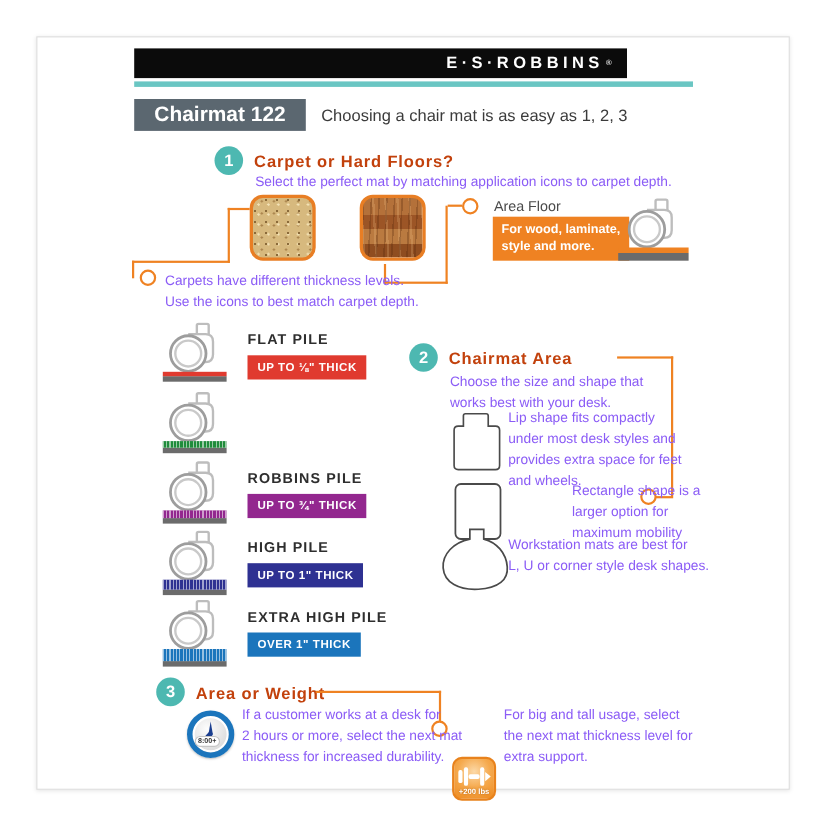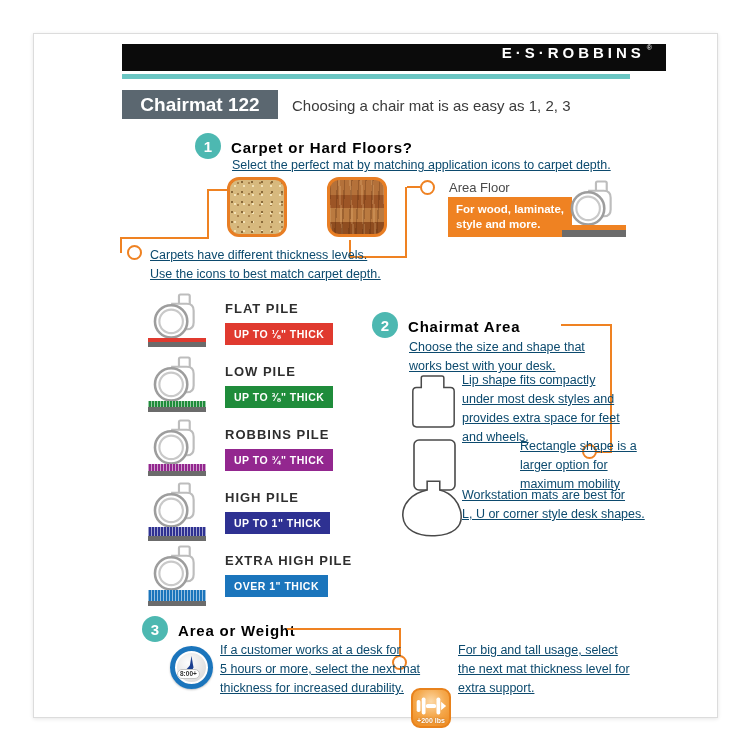--- a/index.html
+++ b/index.html
@@ -1,31 +1,31 @@
 <!DOCTYPE html>
 <html><head>
 <meta charset="utf-8">
 <style>
   html,body{margin:0;padding:0;background:#fff;}
   body{width:750px;height:750px;position:relative;font-family:"Liberation Sans",sans-serif;-webkit-font-smoothing:antialiased;}
   .card{position:absolute;left:33px;top:33px;width:683px;height:683px;background:#fff;border:1px solid #dcdcdc;box-shadow:0 1px 4px rgba(0,0,0,.10);}
   .abs{position:absolute;}
 
   
-  .brandbar{left:122px;top:44px;width:544px;height:27px;background:#0b0b0b;display:flex;justify-content:flex-end;padding-right:14px;box-sizing:border-box;}
+  .brandbar{left:122px;top:44px;width:448px;height:27px;background:#0b0b0b;display:flex;align-items:center;justify-content:flex-end;padding-right:14px;box-sizing:border-box;}
   .brandbar .logo{color:#fff;font-weight:bold;font-size:15px;letter-spacing:4px;}
   .brandbar sup{color:#fff;font-size:7px;margin-left:2px;}
   .tealbar{left:122px;top:74px;width:508px;height:5px;background:#6ac6c3;}
   .titlebox{left:122px;top:90px;width:156px;height:29px;background:#5b6770;color:#fff;display:flex;align-items:center;justify-content:center;font-size:19px;font-weight:bold;}
   .tagline{left:292px;top:97px;font-size:15px;color:#3b3b3b;}
 
   
   .step-circle{width:26px;height:26px;border-radius:50%;background:#4db8b1;color:#fff;font-weight:bold;font-size:15px;display:flex;align-items:center;justify-content:center;}
-  .step-title{color:#000000;font-weight:bold;font-size:15px;letter-spacing:.8px;}
-  .body-text{font-size:12.5px;color:#0c4a6e;line-height:19px;white-space:pre-line;text-decoration:underline;}
+  .step-title{color:#c2410c;font-weight:bold;font-size:15px;letter-spacing:.8px;}
+  .body-text{font-size:12.5px;color:#8b5cf6;line-height:19px;white-space:pre-line;}
 
   
   .swatch{width:60px;height:60px;border:3px solid #e87e24;border-radius:12px;box-sizing:border-box;}
   .carpet-tex{background-color:#d7b97e;background-image:
     radial-gradient(circle at 2px 2px,#8a6a3a 0.9px,transparent 1.1px),
     radial-gradient(circle at 5px 6px,#f3e2b6 1px,transparent 1.2px),
     radial-gradient(circle at 8px 3px,#a9834c 0.9px,transparent 1.1px),
     radial-gradient(circle at 4px 9px,#c09a5e 1px,transparent 1.2px);
     background-size:10px 10px,9px 9px,11px 11px,8px 8px;}
   .wood-tex{background:
@@ -134,24 +134,20 @@
 </div>
 
 <div class="pile-row" style="top:356px;">
   <div class="pile-icon">
     <svg class="caster" width="56" height="47" viewBox="0 0 56 48">
         <use href="#casterG"></use>
       </svg>
     <div class="pile-strip fibers" style="width: 58px; height: 6px; margin-top: -2px; background: rgb(31, 140, 59);"></div>
     <div class="strip-base" style="width:58px;height:5px;"></div>
   </div>
-  <div>
-    <div class="pile-label">LOW PILE</div>
-    <span class="pile-badge" style="background: rgb(31, 140, 59);">UP TO ⅜" THICK</span>
-  </div>
 </div>
 
 <div class="pile-row" style="top:419px;">
   <div class="pile-icon">
     <svg class="caster" width="56" height="47" viewBox="0 0 56 48">
         <use href="#casterG"></use>
       </svg>
     <div class="pile-strip fibers" style="width: 58px; height: 7px; margin-top: -2px; background: rgb(147, 39, 143);"></div>
     <div class="strip-base" style="width:58px;height:5px;"></div>
   </div>
@@ -235,21 +231,21 @@
 
 <div class="abs clock" style="left:170px;top:646px;">
   <svg width="33" height="33" viewBox="0 0 33 33" style="position:absolute;left:0;top:0;">
     <polygon points="16.5,5 18.5,16.5 14.5,16.5" fill="#1b3f8f"></polygon>
     <polygon points="7,23 15,14.5 18,17.5" fill="#1b3f8f"></polygon>
     <circle cx="16.5" cy="16.5" r="1.8" fill="#1b3f8f"></circle>
   </svg>
   <span class="badge8">8:00+</span>
 </div>
 <div class="abs body-text" style="left:220px;top:641px;">If a customer works at a desk for
-5 hours or more, select the next mat
+2 hours or more, select the next mat
 thickness for increased durability.</div>
 
 <div class="abs weight" style="left:411px;top:645px;">
   <svg width="32" height="24" viewBox="0 0 38 28" style="margin-top:4px;">
     <rect x="2" y="7" width="4.5" height="14" rx="2" fill="#fff"></rect>
     <rect x="8" y="4" width="4.5" height="20" rx="2" fill="#fff"></rect>
     <rect x="13" y="11.5" width="12" height="5" rx="2" fill="#fff"></rect>
     <rect x="25.5" y="4" width="4.5" height="20" rx="2" fill="#fff"></rect>
     <polygon points="31,9 37,14 31,19" fill="#fff"></polygon>
   </svg>

